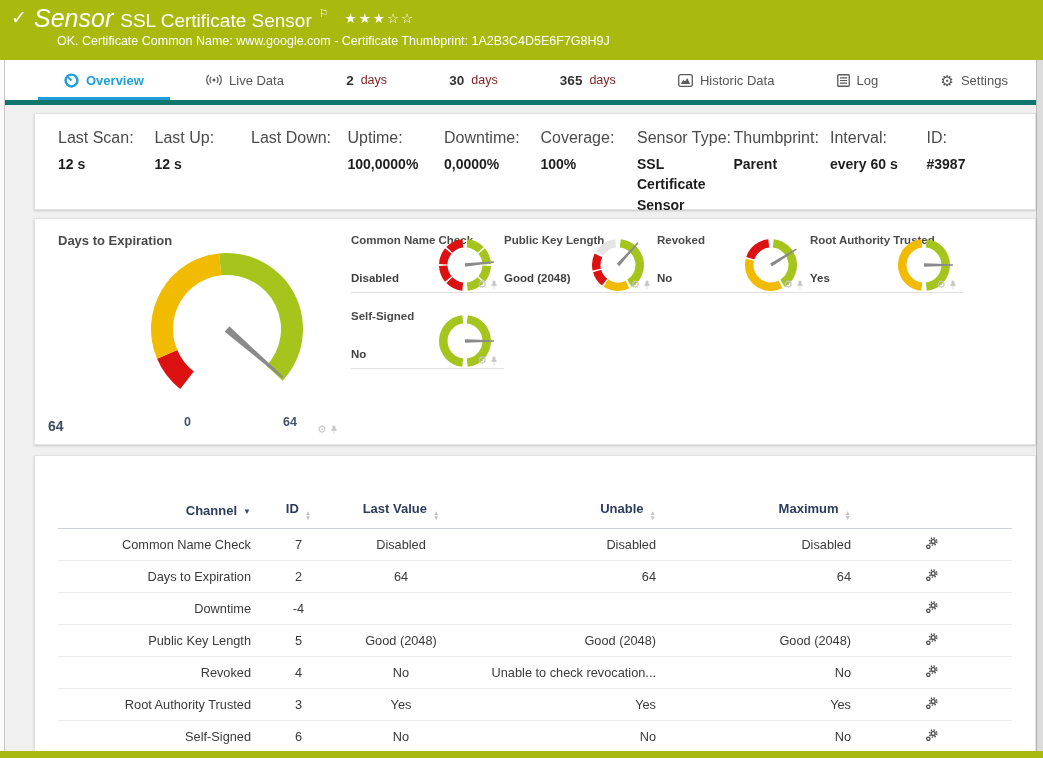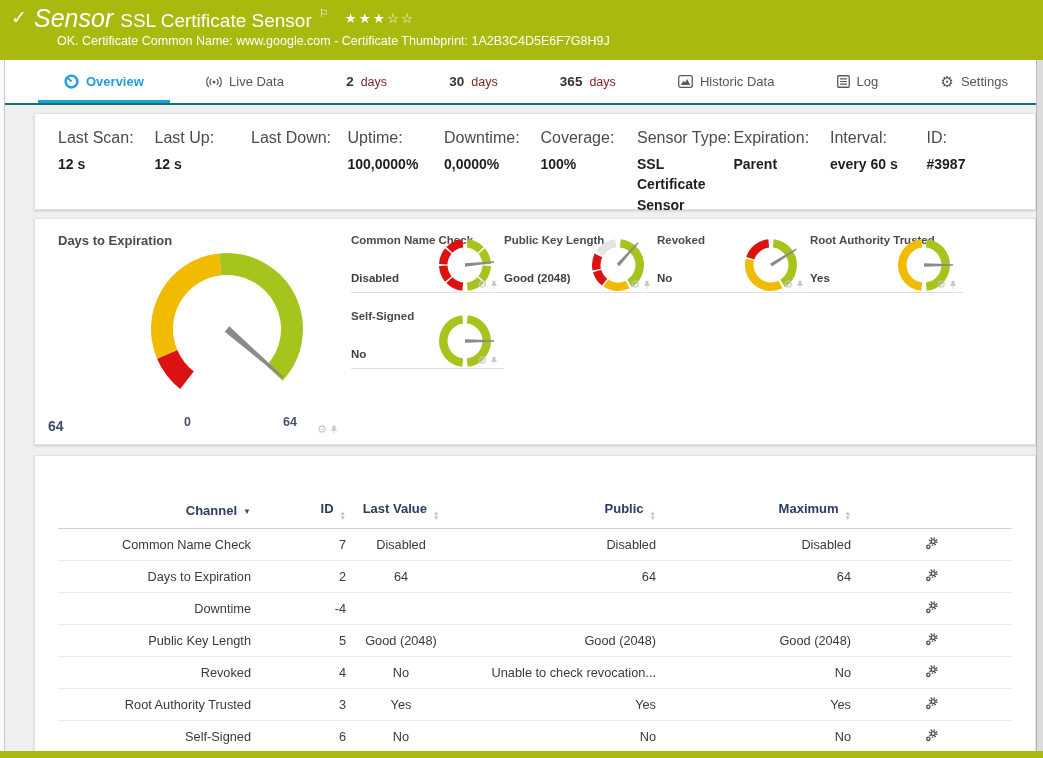--- a/index.html
+++ b/index.html
@@ -8,21 +8,21 @@
   
   .topbar{position:absolute;left:0;top:0;width:100%;height:60px;background:#a9b90e;color:#fff;}
   .check{position:absolute;left:11px;top:6px;font-size:19px;font-weight:bold;}
   .titleline{position:absolute;left:34px;top:4px;white-space:nowrap;}
   .kind{font-size:25px;font-style:italic;margin-right:7px;}
   .title{font-size:19px;}
   .flag{font-size:11px;vertical-align:10px;margin-left:7px;cursor:pointer;}
   .stars{margin-left:16px;font-size:13.5px;letter-spacing:2px;vertical-align:4px;cursor:pointer;}
   .statusline{position:absolute;left:57px;top:34px;font-size:12.5px;}
   
-  .tabbar{position:absolute;left:5px;right:7px;top:60px;height:45px;background:#fff;border-bottom:2px solid #0f766e;
+  .tabbar{position:absolute;left:5px;right:7px;top:60px;height:45px;background:#fff;border-bottom:5px solid #0f766e;
           display:flex;justify-content:space-between;align-items:stretch;padding:0 2px 0 33px;box-sizing:border-box;}
   .tab{position:relative;display:flex;align-items:center;gap:7px;padding:0 26px;font-size:13px;color:#555;cursor:pointer;white-space:nowrap;}
   .tab .tab-icon{display:inline-flex;align-items:center;}
   .tab.active{color:#1f9ed9;font-weight:bold;}
   .tab.active::after{content:"";position:absolute;left:0;right:0;bottom:0;height:3px;background:#1f9ed9;}
   .tab-num{font-weight:bold;color:#333;font-size:13.5px;}
   .tab-days{color:#7f1d1d;font-size:12.5px;}
   .tab-gear{font-size:15px;color:#555;line-height:1;}
   
   .left-strip{position:absolute;left:0;top:60px;bottom:7px;width:4px;background:#fbfbfb;border-right:1px solid #c9c9c9;}
@@ -53,21 +53,21 @@
   .tile-title{position:absolute;left:0;top:5px;font-size:11.5px;font-weight:bold;color:#4a4a4a;white-space:nowrap;}
   .tile-value{position:absolute;left:0;bottom:8px;font-size:11.5px;font-weight:bold;color:#3f3f3f;}
   .tile-svg{position:absolute;right:10px;top:7px;width:58px;height:58px;}
   .tile .tile-icons{position:absolute;right:6px;bottom:2px;}
   
   .tablecard{top:455px;height:297px;overflow:hidden;}
   .chan-table{margin:45px 23px 0 23px;border-collapse:collapse;table-layout:fixed;width:calc(100% - 46px);}
   .chan-table th{font-size:13px;font-weight:bold;color:#2c3c5c;padding:0 0 8px 0;border-bottom:1px solid #ccd1da;cursor:pointer;white-space:nowrap;}
   .chan-table td{font-size:12.75px;color:#3a3a3a;height:31px;border-bottom:1px solid #ebebeb;padding:0;white-space:nowrap;overflow:hidden;}
   .c-channel{text-align:right;}
-  .c-id{text-align:right;}
+  .c-id{text-align:center;}
   .c-last{text-align:center;}
   .c-min,.c-max{text-align:right;}
   .c-edit{text-align:center;}
   .sort-desc{font-size:8px;color:#3f4a5f;margin-left:6px;vertical-align:1px;}
   .sort-both{display:inline-flex;flex-direction:column;margin-left:6px;vertical-align:-2px;color:#c3c3c3;font-size:6.5px;line-height:5px;}
   .edit-btn{display:inline-block;cursor:pointer;line-height:0;}
 </style>
 </head>
 <body>
 
@@ -164,21 +164,21 @@
       </div>
       <div class="info-item">
         <div class="info-label">Coverage:</div>
         <div class="info-value">100%</div>
       </div>
       <div class="info-item">
         <div class="info-label">Sensor Type:</div>
         <div class="info-value">SSL Certificate Sensor</div>
       </div>
       <div class="info-item">
-        <div class="info-label">Expiration:</div>
+        <div class="info-label">Thumbprint:</div>
         <div class="info-value">Parent</div>
       </div>
       <div class="info-item">
         <div class="info-label">Interval:</div>
         <div class="info-value">every 60 s</div>
       </div>
       <div class="info-item">
         <div class="info-label">ID:</div>
         <div class="info-value">#3987</div>
       </div>
@@ -304,21 +304,21 @@
         <tr>
           <th class="c-channel"><span>Channel</span><span class="sort-desc">▼</span></th>
           <th class="c-id"><span>ID</span><span class="sort-both">
                 <span>▲</span>
                 <span>▼</span>
               </span></th>
           <th class="c-last"><span>Last Value</span><span class="sort-both">
                 <span>▲</span>
                 <span>▼</span>
               </span></th>
-          <th class="c-min"><span>Public</span><span class="sort-both">
+          <th class="c-min"><span>Unable</span><span class="sort-both">
                 <span>▲</span>
                 <span>▼</span>
               </span></th>
           <th class="c-max"><span>Maximum</span><span class="sort-both">
                 <span>▲</span>
                 <span>▼</span>
               </span></th>
           <th class="c-edit"></th>
         </tr>
       </thead>

